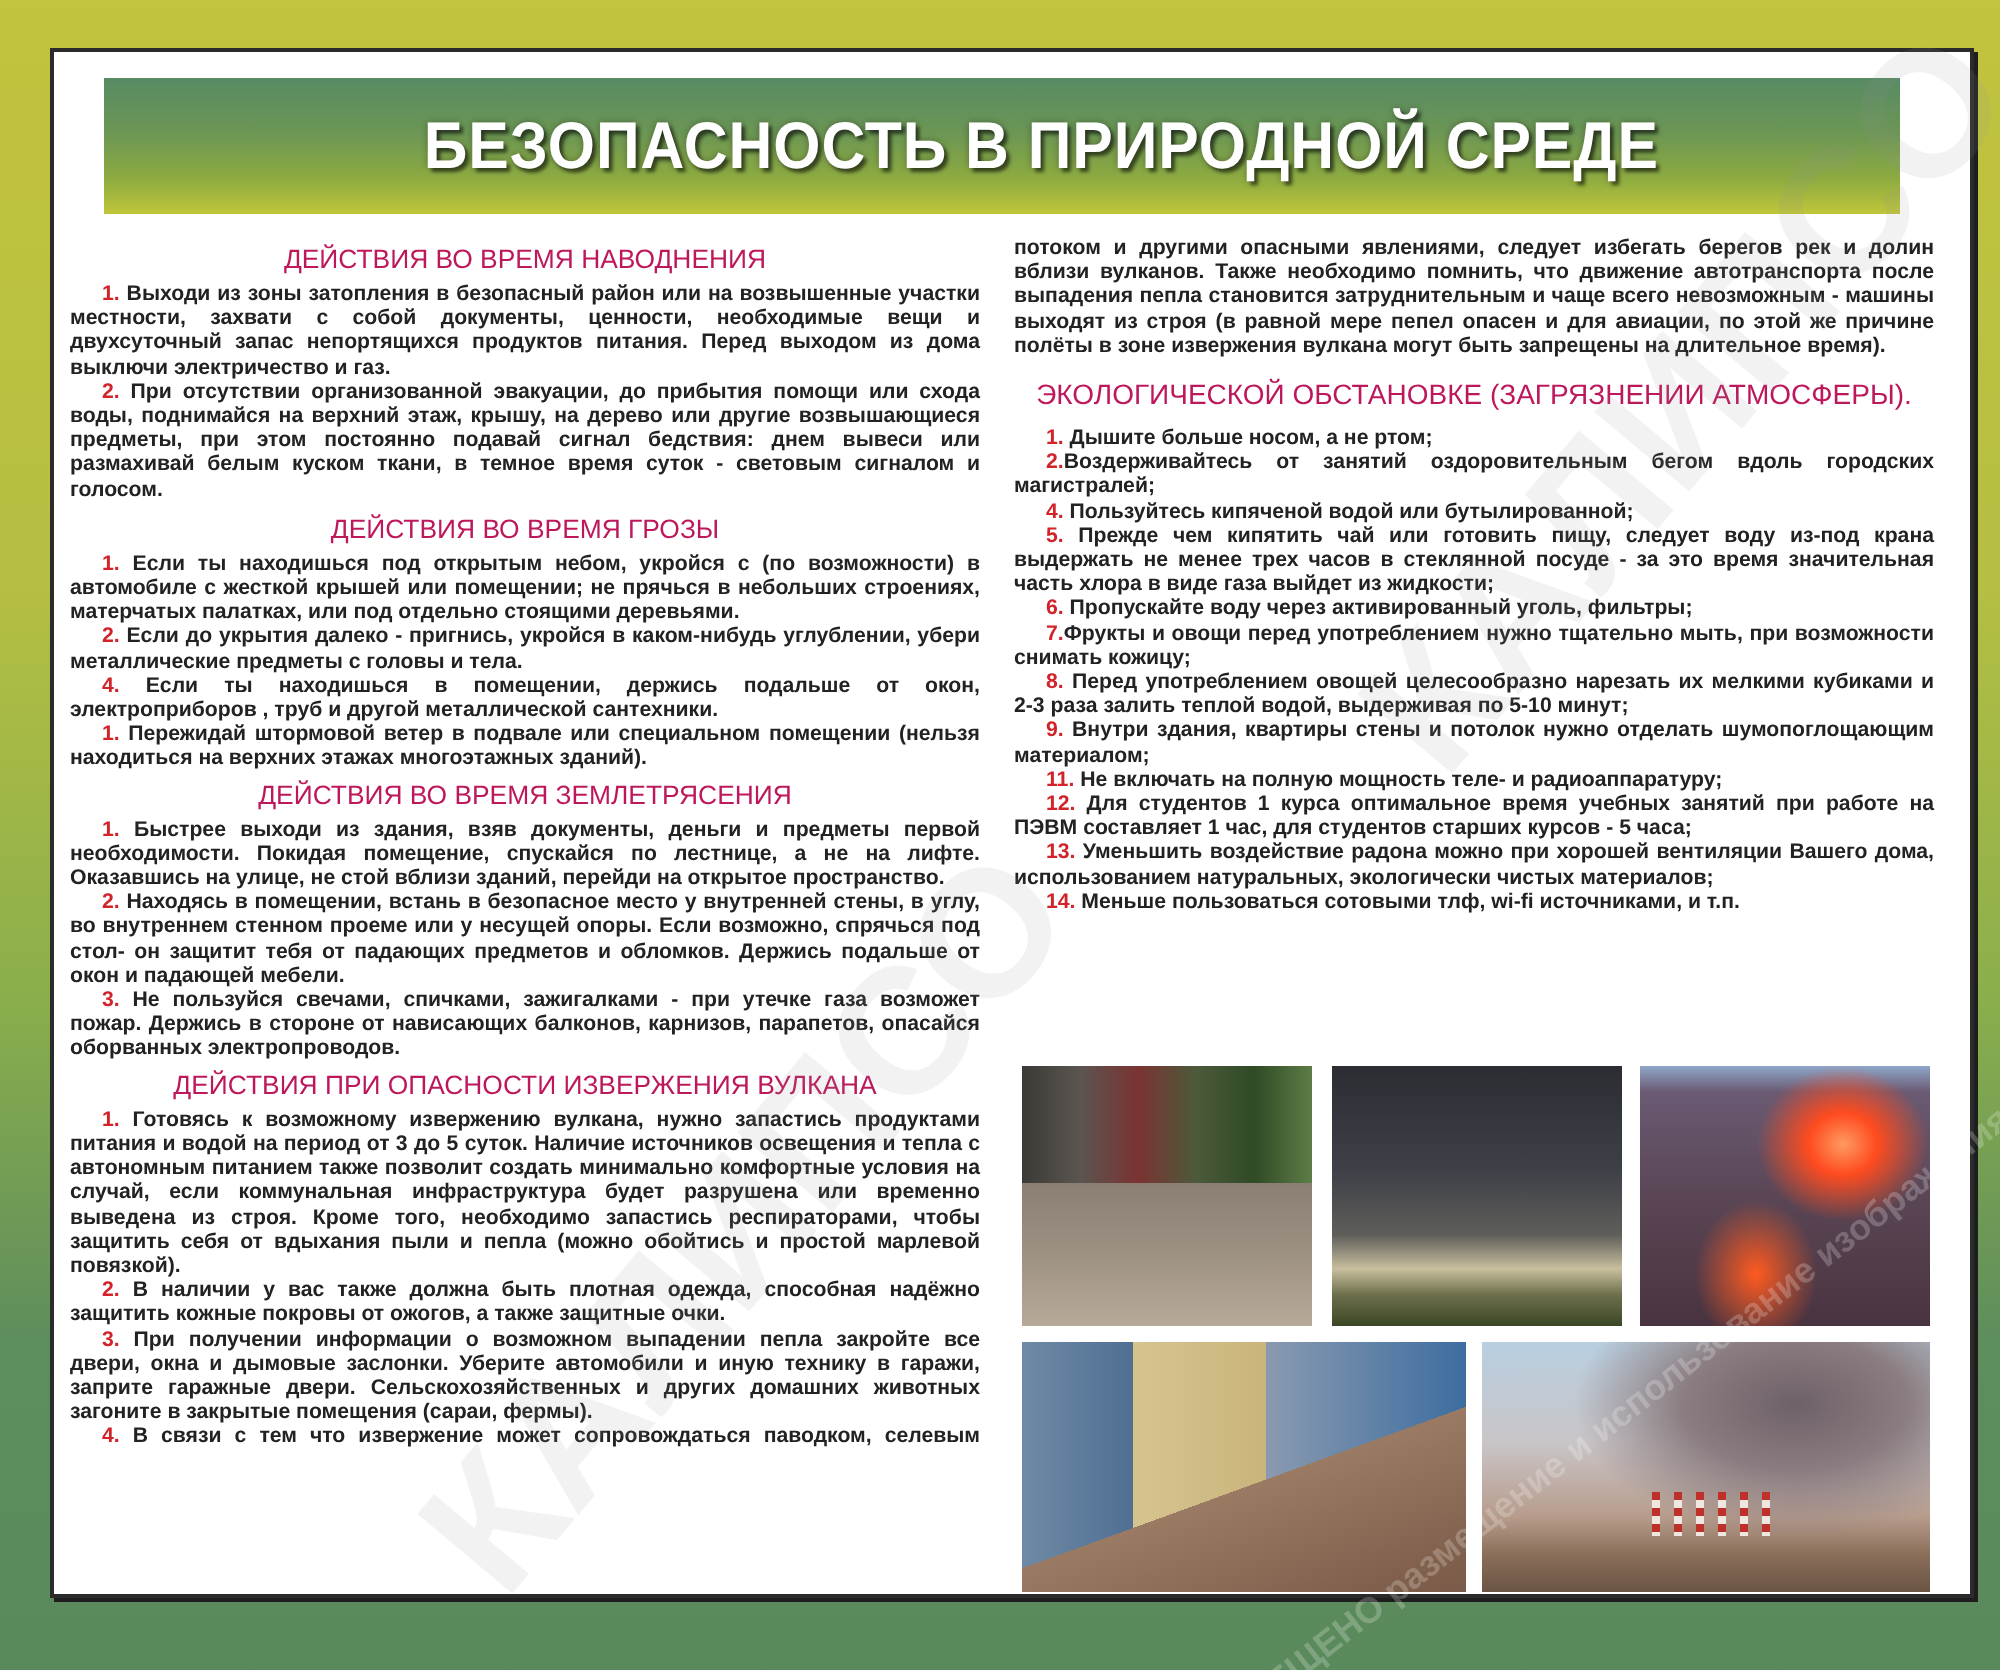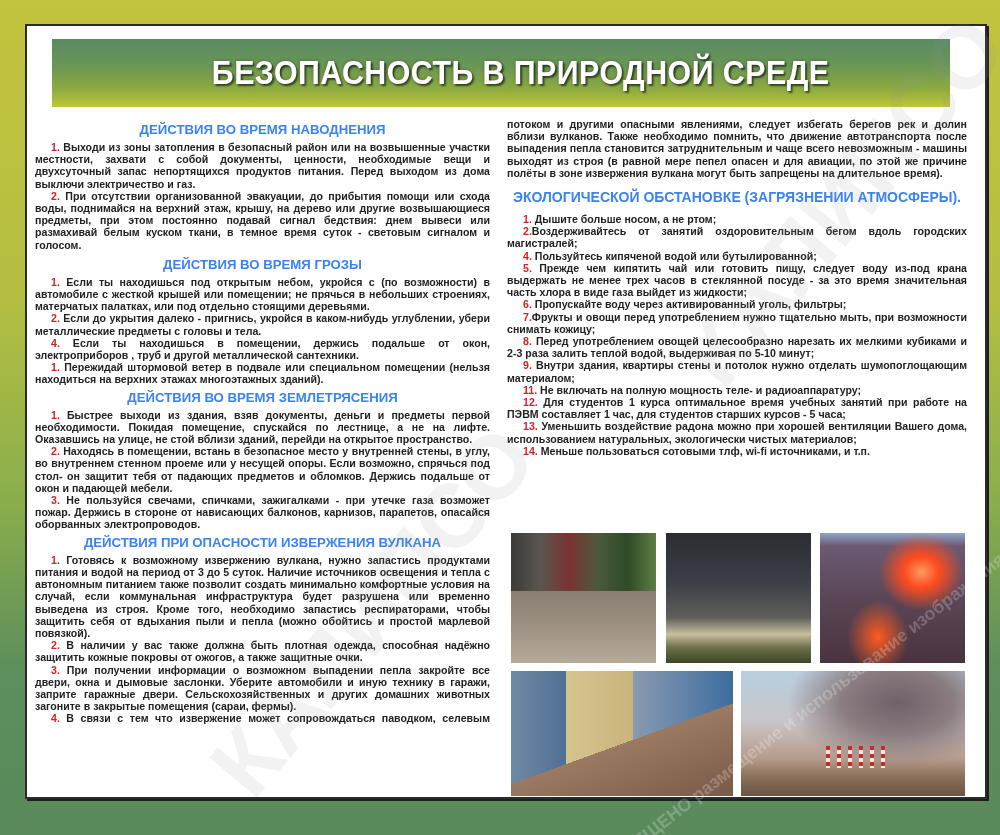--- a/index.html
+++ b/index.html
@@ -39,24 +39,24 @@
       font-size: 10.6px;
       line-height: 12.2px;
       color: #222;
       font-weight: bold;
       text-align: justify;
     }
     .col-left { left: 8px; width: 455px; }
     .col-right { left: 480px; width: 460px; }
     .sec-title {
       text-align: center;
-      font-weight: bold;
+      font-weight: normal;
       font-size: 13.2px;
       line-height: 16px;
-      color: #3b82f6;
+      color: #be185d;
       margin: 4px 0 3px 0;
     }
     .sec-title.big {
       font-size: 14px;
       line-height: 16px;
       margin: 10px 0 8px 0;
     }
     .item { text-indent: 16px; margin-bottom: 0; }
     .num { color: #d2232a; }
     .photos-row1 {

